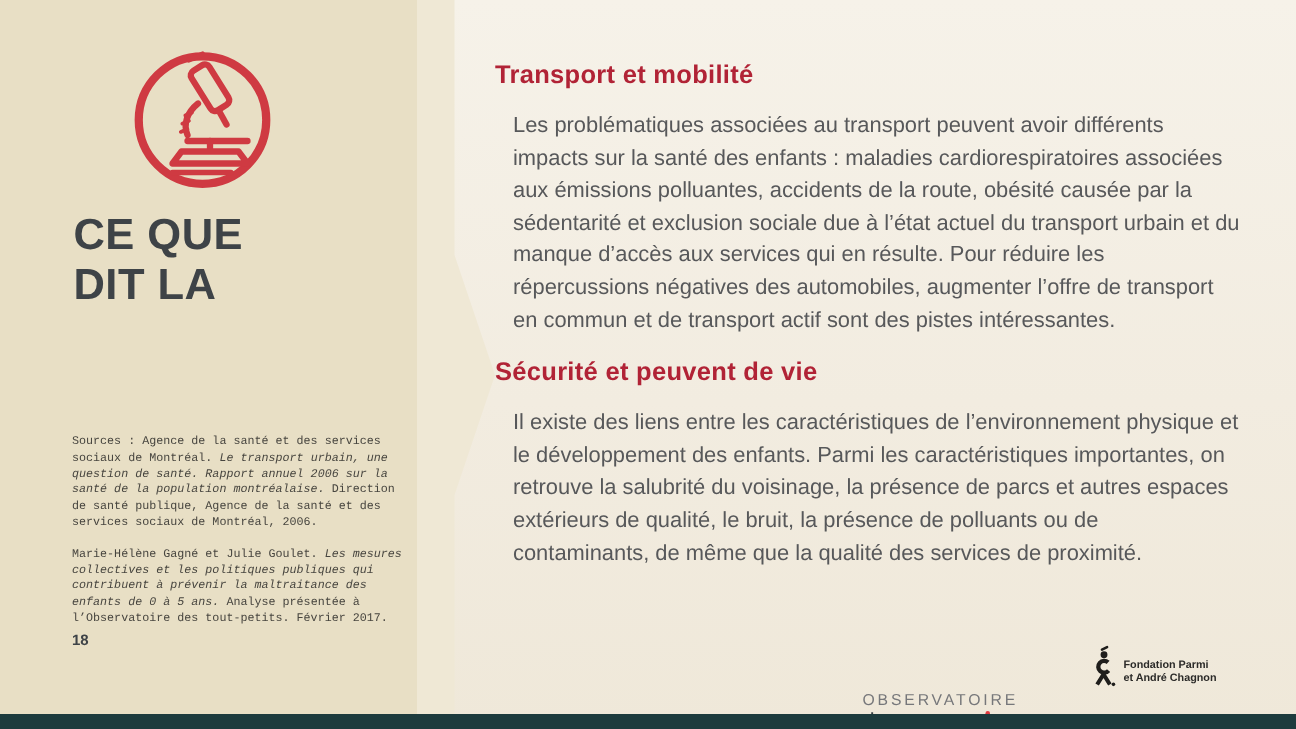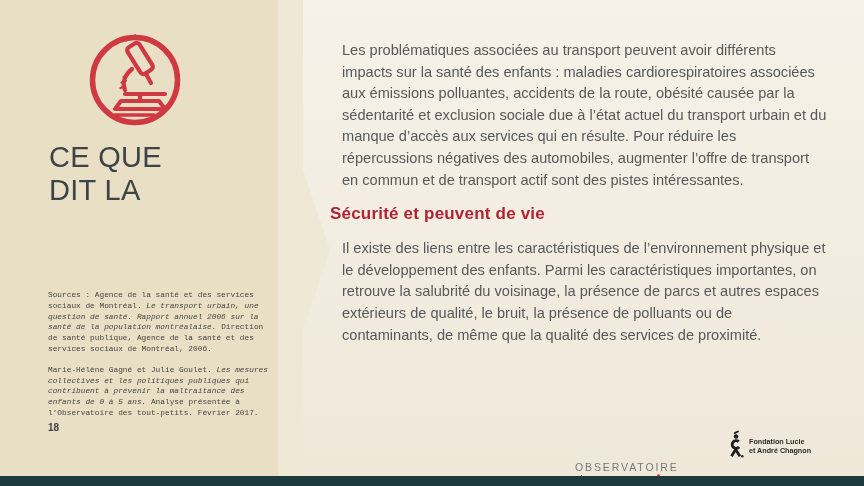--- a/index.html
+++ b/index.html
@@ -6,21 +6,21 @@
   body{width:864px;height:486px;overflow:hidden;font-family:"Liberation Sans","DejaVu Sans",sans-serif;}
   .slide{position:relative;width:864px;height:486px;overflow:hidden;
          background:linear-gradient(180deg,#f6f2e9 0%,#f2ece0 55%,#efe8d9 100%);}
 
   
   .sidebar{position:absolute;left:0;top:0;width:278px;height:486px;background:#e8dfc5;}
   .band{position:absolute;left:278px;top:0;width:52px;height:486px;background:#efe8d5;
         clip-path:polygon(0 0,25px 0,25px 170px,52px 250px,25px 330px,25px 486px,0 486px);}
   .icon-wrap{position:absolute;left:88px;top:33px;width:94px;height:94px;}
   .side-title{position:absolute;left:49px;top:141px;margin:0;
-              font-size:29px;line-height:33px;font-weight:normal;color:#3e4347;letter-spacing:.3px;}
+              font-size:29px;line-height:33px;font-weight:bold;color:#3e4347;letter-spacing:.3px;}
   .sources{position:absolute;left:48px;top:290px;width:220px;
            font-size:7.8px;line-height:10.8px;color:#47453f;}
   .sources p{margin:0 0 10px 0;font-family:Liberation Mono, monospace;}
   .sources i{font-style:italic;}
   .page-number{position:absolute;left:48px;top:422px;font-size:10px;font-weight:bold;color:#3e4347;}
 
   
   .main-content{position:absolute;left:330px;top:40px;width:497px;}
   .section-heading{margin:0 0 14px 0;font-size:17px;line-height:20px;font-weight:bold;
                    color:#b12336;letter-spacing:.2px;}
@@ -68,20 +68,21 @@
   </h1>
 
   <div class="sources">
     <p><span>Sources : Agence de la santé et des services sociaux de Montréal. </span><i>Le transport urbain, une question de santé. Rapport annuel 2006 sur la santé de la population montréalaise.</i><span> Direction de santé publique, Agence de la santé et des services sociaux de Montréal, 2006.</span></p>
     <p><span>Marie-Hélène Gagné et Julie Goulet. </span><i>Les mesures collectives et les politiques publiques qui contribuent à prévenir la maltraitance des enfants de 0 à 5 ans.</i><span> Analyse présentée à l’Observatoire des tout-petits. Février 2017.</span></p>
   </div>
 
   <div class="page-number">18</div>
 
   <main class="main-content">
+    <h2 class="section-heading">Transport et mobilité</h2>
     <p class="section-body">Les problématiques associées au transport peuvent avoir différents impacts sur la santé des enfants : maladies cardiorespiratoires associées aux émissions polluantes, accidents de la route, obésité causée par la sédentarité et exclusion sociale due à l’état actuel du transport urbain et du manque d’accès aux services qui en résulte. Pour réduire les répercussions négatives des automobiles, augmenter l’offre de transport en commun et de transport actif sont des pistes intéressantes.</p>
     <h2 class="section-heading">Sécurité et peuvent de vie</h2>
     <p class="section-body">Il existe des liens entre les caractéristiques de l’environnement physique et le développement des enfants. Parmi les caractéristiques importantes, on retrouve la salubrité du voisinage, la présence de parcs et autres espaces extérieurs de qualité, le bruit, la présence de polluants ou de contaminants, de même que la qualité des services de proximité.</p>
   </main>
 
   <div class="obs-logo">
     <div class="obs-line1">OBSERVATOIRE</div>
     <div class="obs-line2"><span>des tout-pet</span><span class="i-red">ı</span><span>ts</span></div>
   </div>
 
@@ -89,19 +90,19 @@
     <span>
       <svg width="17" height="28" viewBox="0 0 20 32" fill="none">
         <path d="M9,3.2 l4,-2" stroke="#1f1e1c" stroke-width="2" stroke-linecap="round"></path>
         <circle cx="10.6" cy="7.2" r="2.7" fill="#1f1e1c"></circle>
         <path d="M13.8,13.2 A4.6,4.6 0 1 0 14.2,19.6" stroke="#1f1e1c" stroke-width="3.4"></path>
         <path d="M5.2,30.5 L10.2,22.5 L15.2,30.5" stroke="#1f1e1c" stroke-width="3.2" stroke-linejoin="round"></path>
         <circle cx="18" cy="30.4" r="1.4" fill="#1f1e1c"></circle>
       </svg>
     </span>
     <span class="fondation-text">
-      <span>Fondation Lucie</span><br>
+      <span>Fondation Parmi</span><br>
       <span>et André Chagnon</span>
     </span>
   </div>
 
   <div class="bottom-bar"></div>
 </div>
 
 </body></html>

